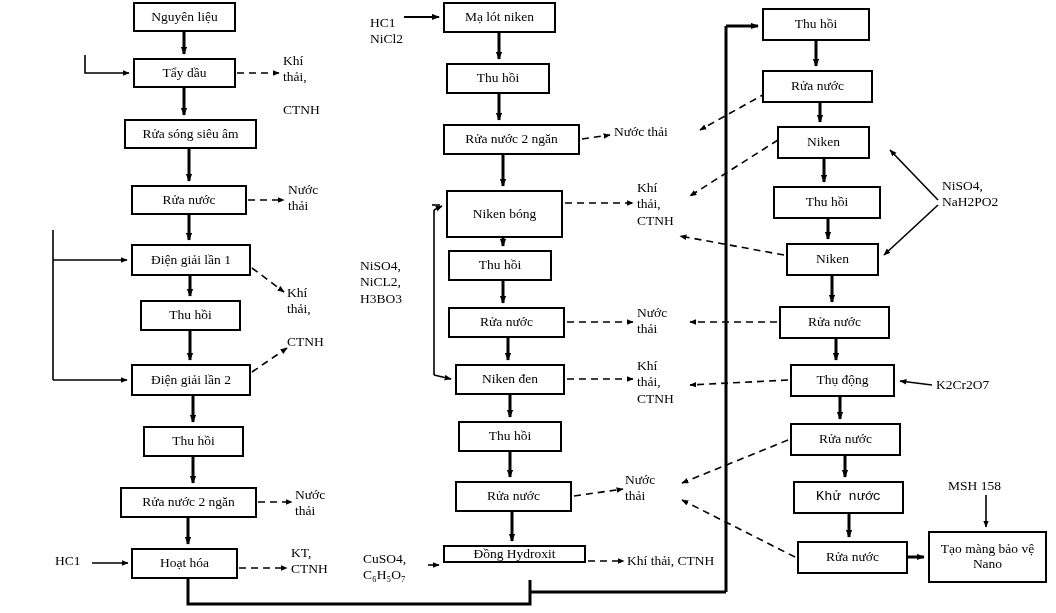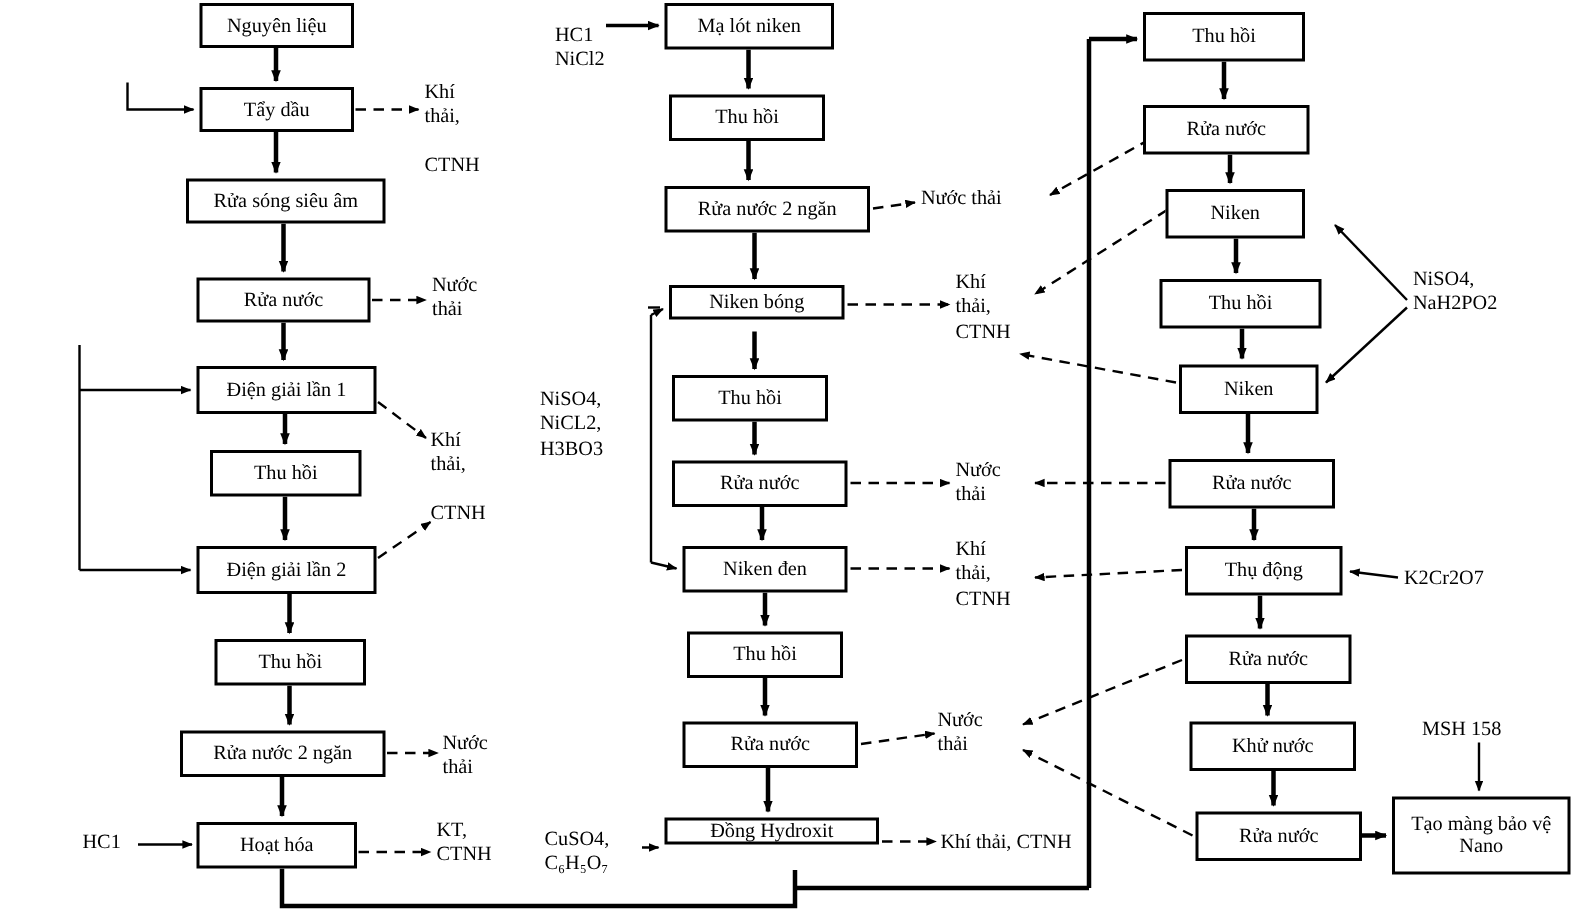--- a/index.html
+++ b/index.html
@@ -140,36 +140,36 @@
     <div class="node" style="left: 131px; top: 185px; width: 116px; height: 30px;">Rửa nước</div>
     <div class="node" style="left: 131px; top: 244px; width: 120px; height: 32px;">Điện giải lần 1</div>
     <div class="node" style="left: 140px; top: 300px; width: 101px; height: 31px;">Thu hồi</div>
     <div class="node" style="left: 131px; top: 364px; width: 120px; height: 32px;">Điện giải lần 2</div>
     <div class="node" style="left: 143px; top: 426px; width: 101px; height: 31px;">Thu hồi</div>
     <div class="node" style="left: 120px; top: 487px; width: 137px; height: 31px;">Rửa nước 2 ngăn</div>
     <div class="node" style="left: 131px; top: 548px; width: 107px; height: 31px;">Hoạt hóa</div>
     <div class="node" style="left: 443px; top: 2px; width: 113px; height: 31px;">Mạ lót niken</div>
     <div class="node" style="left: 446px; top: 63px; width: 104px; height: 31px;">Thu hồi</div>
     <div class="node" style="left: 443px; top: 124px; width: 137px; height: 31px;">Rửa nước 2 ngăn</div>
-    <div class="node" style="left: 446px; top: 190px; width: 117px; height: 23px;">Niken bóng</div>
+    <div class="node" style="left: 446px; top: 190px; width: 117px; height: 48px;">Niken bóng</div>
     <div class="node" style="left: 448px; top: 250px; width: 104px; height: 31px;">Thu hồi</div>
     <div class="node" style="left: 448px; top: 307px; width: 117px; height: 31px;">Rửa nước</div>
     <div class="node" style="left: 455px; top: 364px; width: 110px; height: 31px;">Niken đen</div>
     <div class="node" style="left: 458px; top: 421px; width: 104px; height: 31px;">Thu hồi</div>
     <div class="node" style="left: 455px; top: 481px; width: 117px; height: 31px;">Rửa nước</div>
     <div class="node" style="left: 443px; top: 545px; width: 143px; height: 18px;">Đồng Hydroxit</div>
     <div class="node" style="left: 762px; top: 8px; width: 108px; height: 33px;">Thu hồi</div>
     <div class="node" style="left: 762px; top: 70px; width: 111px; height: 33px;">Rửa nước</div>
     <div class="node" style="left: 777px; top: 126px; width: 93px; height: 33px;">Niken</div>
     <div class="node" style="left: 773px; top: 186px; width: 108px; height: 33px;">Thu hồi</div>
     <div class="node" style="left: 786px; top: 243px; width: 93px; height: 33px;">Niken</div>
     <div class="node" style="left: 779px; top: 306px; width: 111px; height: 33px;">Rửa nước</div>
     <div class="node" style="left: 790px; top: 364px; width: 105px; height: 33px;">Thụ động</div>
     <div class="node" style="left: 790px; top: 423px; width: 111px; height: 33px;">Rửa nước</div>
-    <div class="node" style="left: 793px; top: 481px; width: 111px; height: 33px;">Khử nước</div>
+    <div class="node" style="left: 793px; top: 481px; width: 111px; height: 33px; font-family: Liberation Mono, monospace;">Khử nước</div>
     <div class="node" style="left: 797px; top: 541px; width: 111px; height: 33px;">Rửa nước</div>
     <div class="node" style="left: 928px; top: 531px; width: 119px; height: 52px;">Tạo màng bảo vệ Nano</div>
     <div class="label" style="left: 283px; top: 53px; width: 60px;">Khí
 thải,
 
 CTNH</div>
     <div class="label" style="left: 288px; top: 182px; width: 60px;">Nước
 thải</div>
     <div class="label" style="left: 287px; top: 285px; width: 60px;">Khí
 thải,

